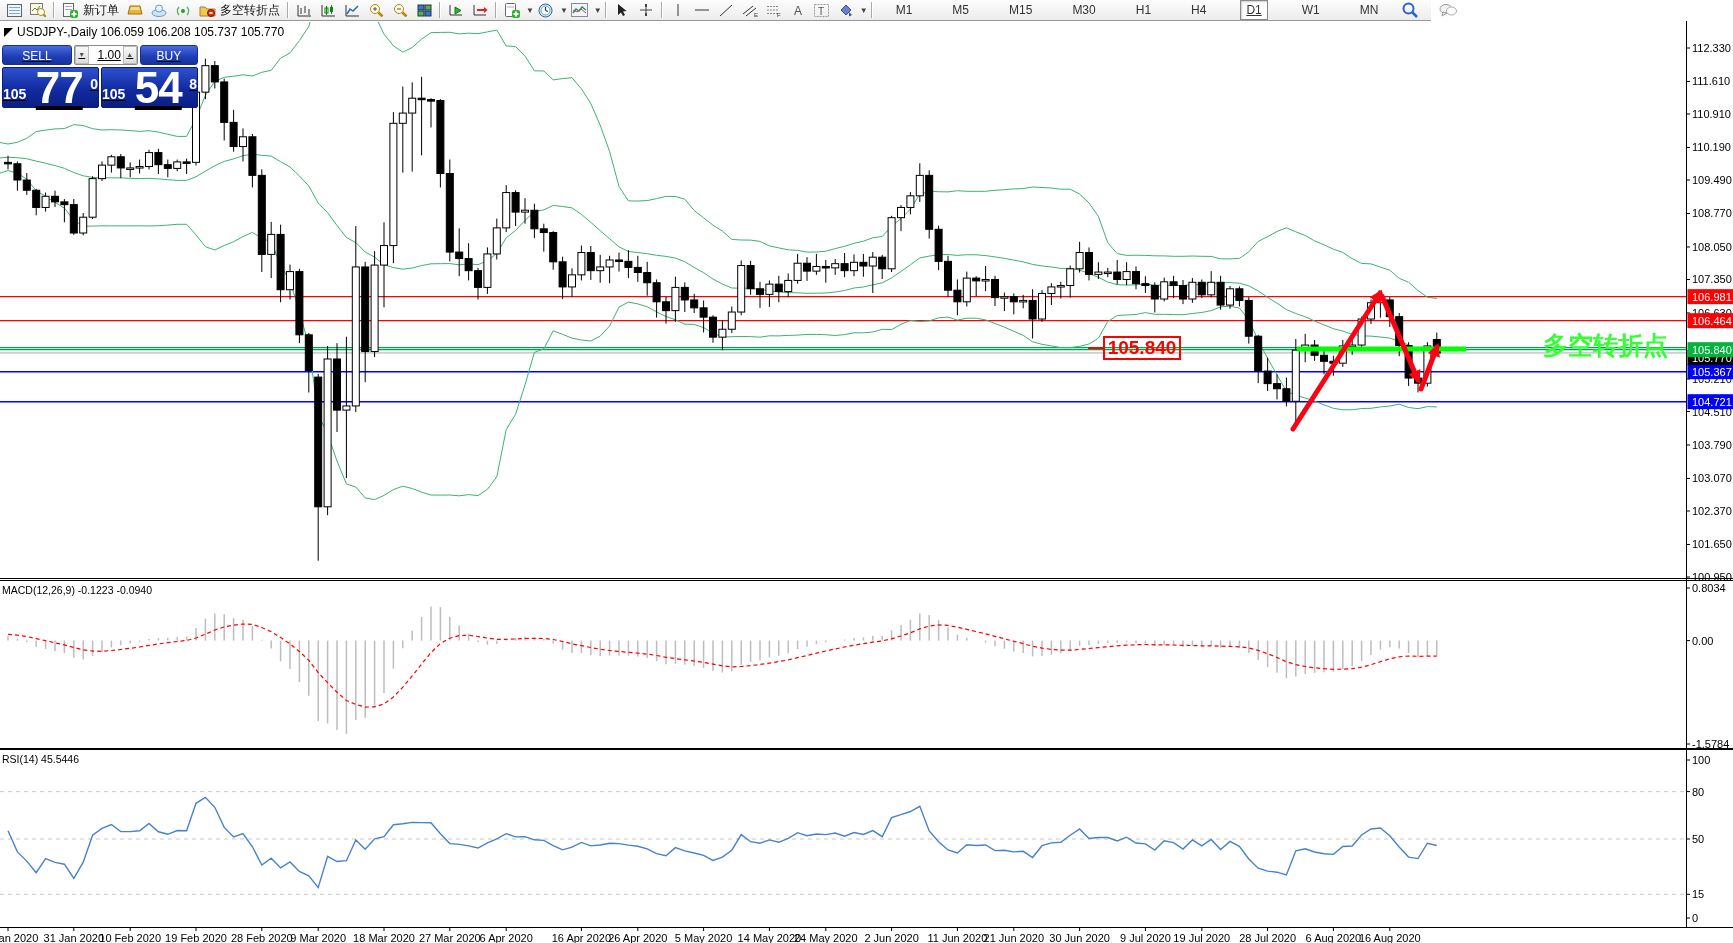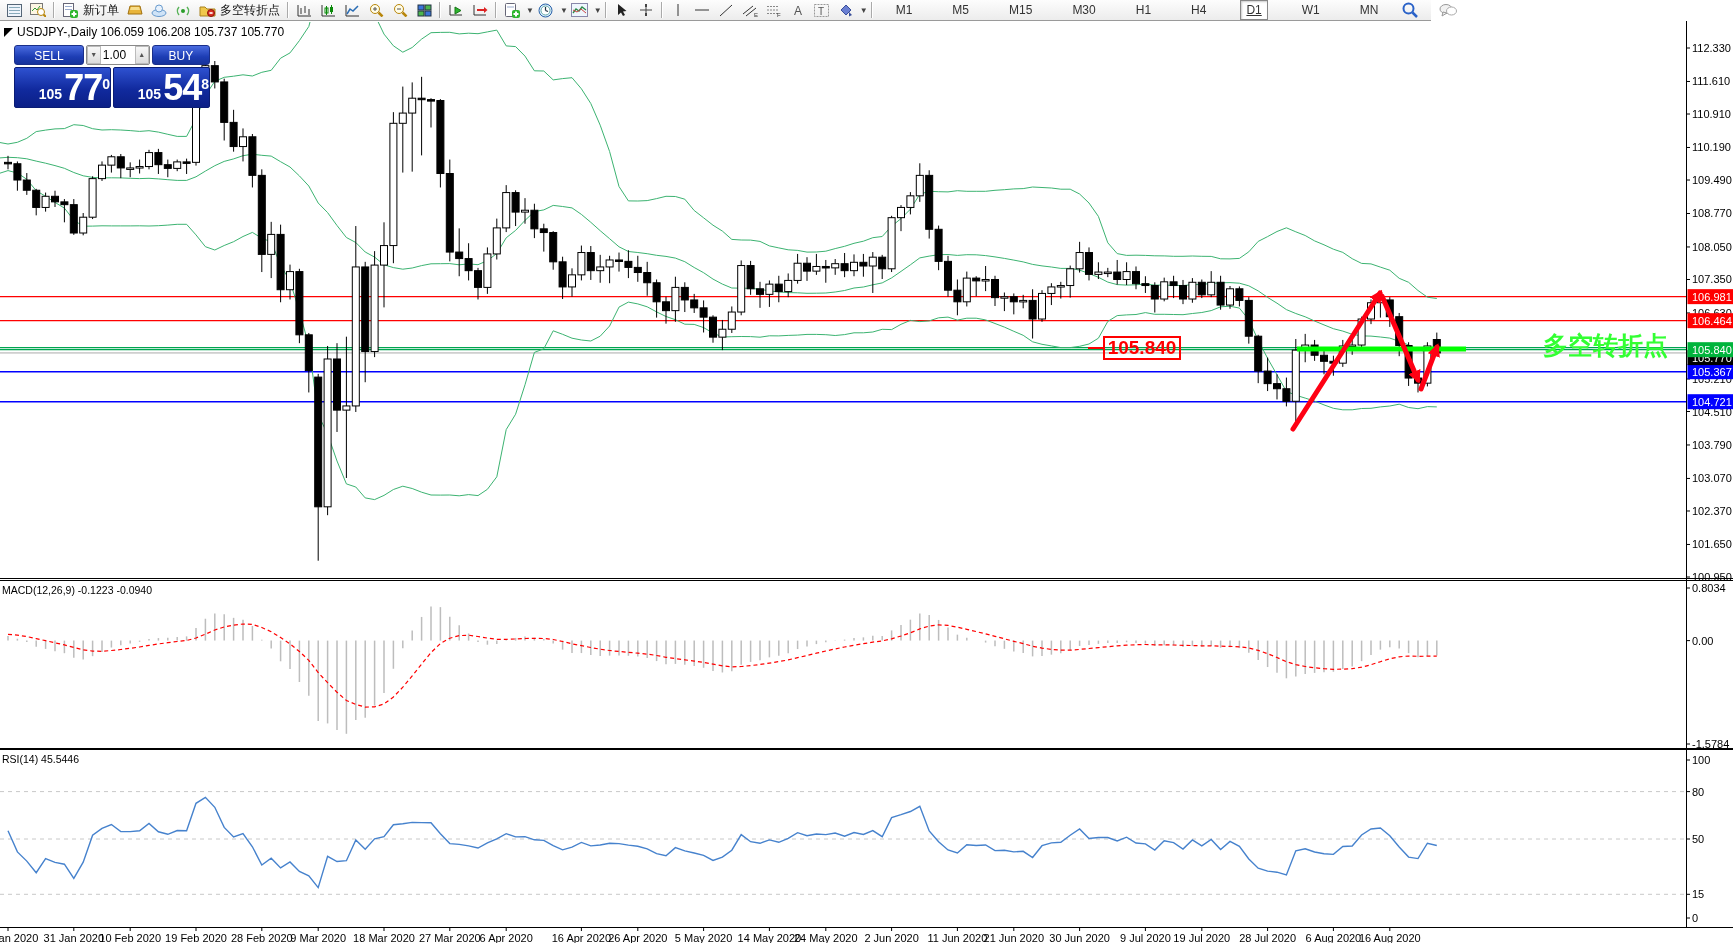--- a/index.html
+++ b/index.html
@@ -14,37 +14,37 @@
     padding:0 2px;border-radius:2px;cursor:default;}
   .tlabel{font-size:12px;color:#111;margin:0 4px 0 1px;white-space:nowrap;}
   .sep{width:4px;height:16px;border-left:1px solid #aaa;border-right:1px solid #fff;margin:0 3px;}
   .tf{font-size:12px;color:#333;padding:2px 5px;margin:0 14px;border:1px solid transparent;}
   .tf.active{background:#fff;border:1px solid #888;box-shadow:inset 1px 1px 2px #ccc;text-decoration:underline;}
   .dd{font-size:8px;color:#444;margin-left:2px;}
   .right-icons{margin-left:auto;display:flex;align-items:center;gap:14px;margin-right:130px;}
   svg.icon{display:block;}
 
   
-  #ocp{position:absolute;left:14px;top:45px;width:196px;z-index:30;}
+  #ocp{position:absolute;left:2px;top:45px;width:196px;z-index:30;text-decoration:underline;}
   #ocp .row1{display:flex;height:20px;gap:2px;}
   .ocbtn{background:linear-gradient(#4a6ce0,#1d3db4 60%,#16329c);color:#fff;font-size:12px;
     text-align:center;line-height:20px;border-radius:3px;border:1px solid #1a2f8a;}
   #sellBtn{width:70px;}
   #buyBtn{width:58px;}
   .spinner{display:flex;width:62px;height:18px;border:1px solid #8a8a8a;background:#fff;border-radius:2px;}
   .spinbtn{width:15px;background:linear-gradient(#f8f8f8,#dcdcdc);border:1px solid #bbb;
     font-size:7px;color:#555;text-align:center;line-height:16px;}
-  .spinner input{width:30px;border:0;font-size:12px;text-align:left;padding:0 2px;outline:none;
+  .spinner input{width:30px;border:0;font-size:12px;text-align:right;padding:0 2px;outline:none;
     font-family:"Liberation Sans",sans-serif;}
   #ocp .row2{display:flex;gap:2px;margin-top:2px;height:41px;}
   .tile{flex:1;background:linear-gradient(#2e51d0,#112a9e 55%,#0b1f86);border:1px solid #0a1c74;
-    border-radius:2px;color:#fff;display:flex;align-items:flex-end;justify-content:flex-end;
+    border-radius:2px;color:#fff;display:flex;align-items:flex-end;justify-content:space-between;
     padding-bottom:2px;position:relative;}
   .tile .small{font-size:14px;font-weight:bold;margin-right:2px;line-height:22px;}
-  .tile .big{font-size:36px;font-weight:bold;line-height:34px;letter-spacing:-1px;}
+  .tile .big{font-size:44px;font-weight:bold;line-height:34px;letter-spacing:-1px;}
   .tile .sup{font-size:14px;font-weight:bold;vertical-align:top;line-height:14px;position:relative;top:-14px;}
 
   
   #chart{position:absolute;left:0;top:21px;}
   text{font-family:"Liberation Sans",sans-serif;}
 </style>
 </head>
 <body>
 <div id="app">
 

